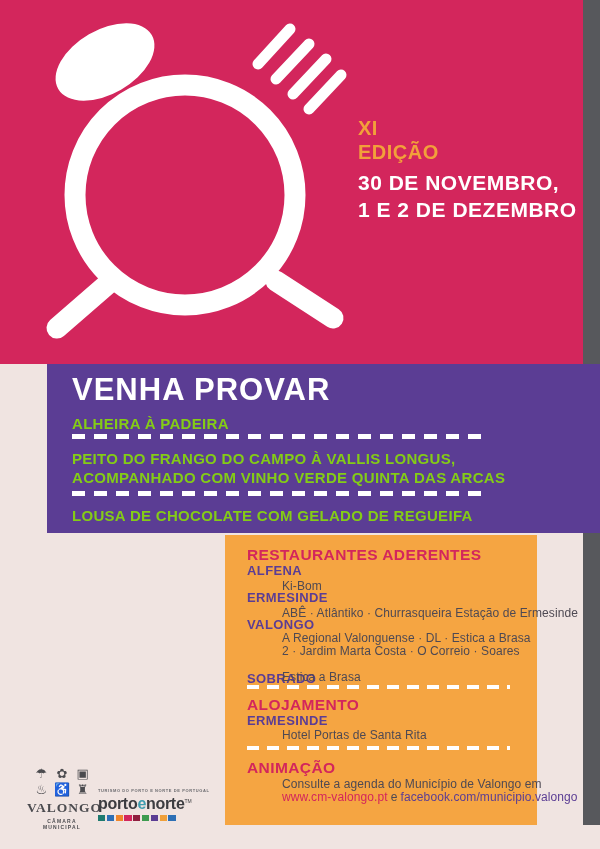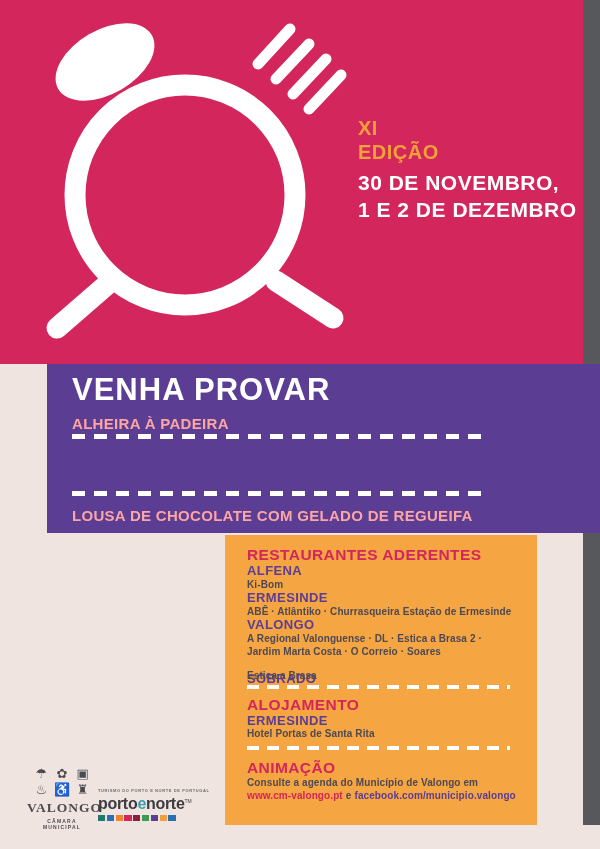--- a/index.html
+++ b/index.html
@@ -17,30 +17,30 @@
     font-size:26px;line-height:25px;letter-spacing:.5px;}
   .logo-text .gap{height:7px;}
   .edition{position:absolute;left:358px;top:116px;font-weight:700;letter-spacing:.5px;}
   .ed-orange{color:#F2A03A;font-size:20px;line-height:24px;}
   .ed-dates{color:#FFFFFF;font-size:21px;line-height:27px;margin-top:5px;}
   .ed-year{color:#E9A3B1;font-size:21px;line-height:27px;}
 
   
   .purple-block{position:absolute;left:47px;top:364px;width:588px;height:169px;background:#5B3D94;}
   .pv-title{position:absolute;left:25px;top:8px;color:#fff;font-size:31px;font-weight:800;letter-spacing:1px;}
-  .dish{position:absolute;left:25px;color:#fca5a5;font-size:15px;font-weight:800;letter-spacing:.3px;line-height:19px;}
+  .dish{position:absolute;left:25px;color:#84cc16;font-size:15px;font-weight:800;letter-spacing:.3px;line-height:19px;}
   .dash-p{position:absolute;left:25px;width:418px;height:4.5px;
     background:repeating-linear-gradient(90deg,#fff 0,#fff 13px,transparent 13px,transparent 22px);}
 
   
   .orange-block{position:absolute;left:225px;top:535px;width:312px;height:290px;background:#F5A542;}
   .o-row{position:absolute;left:22px;white-space:nowrap;}
   .o-title{color:#D3265C;font-size:15.5px;font-weight:800;letter-spacing:.4px;}
   .o-area{color:#5B3D94;font-size:13px;font-weight:800;letter-spacing:.4px;}
-  .o-body{color:#4E4953;font-size:10px;font-weight:700;letter-spacing:.1px;}
+  .o-body{color:#4E4953;font-size:12px;font-weight:400;letter-spacing:.1px;margin-left:35px;}
   .o-wrap{white-space:normal;width:254px;line-height:13px;}
   .dash-o{position:absolute;left:22px;width:263px;height:4px;
     background:repeating-linear-gradient(90deg,#fff 0,#fff 12px,transparent 12px,transparent 20px);}
   .link-pink{color:#D3265C;}
   .link-purple{color:#5B3D94;}
   .conj{color:#4E4953;margin:0 3px;}
 
   
   .valongo-logo{position:absolute;left:27px;top:766px;width:70px;text-align:center;color:#4B4B4F;}
   .v-icons{display:grid;grid-template-columns:repeat(3,1fr);grid-row-gap:1px;width:62px;margin:0 auto;}
@@ -85,20 +85,24 @@
       <div class="ed-orange">EDIÇÃO</div>
       <div class="ed-dates">30 DE NOVEMBRO,</div>
       <div class="ed-dates" style="margin-top:0;">1 E 2 DE DEZEMBRO</div>
     </div>
   </div>
 
   <div class="purple-block">
     <div class="pv-title">VENHA PROVAR</div>
     <div class="dish" style="top:50px;">ALHEIRA À PADEIRA</div>
     <div class="dash-p" style="top:70px;"></div>
+    <div class="dish" style="top:85px;">
+      <div>PEITO DO FRANGO DO CAMPO À VALLIS LONGUS,</div>
+      <div>ACOMPANHADO COM VINHO VERDE QUINTA DAS ARCAS</div>
+    </div>
     <div class="dash-p" style="top:127px;"></div>
     <div class="dish" style="top:142px;">LOUSA DE CHOCOLATE COM GELADO DE REGUEIFA</div>
   </div>
 
   <div class="orange-block">
     <div class="o-row o-title" style="top:11px;">RESTAURANTES ADERENTES</div>
 
     <div class="o-row o-area" style="top:28px;">ALFENA</div>
     <div class="o-row o-body" style="top:44px;">Ki-Bom</div>
 

